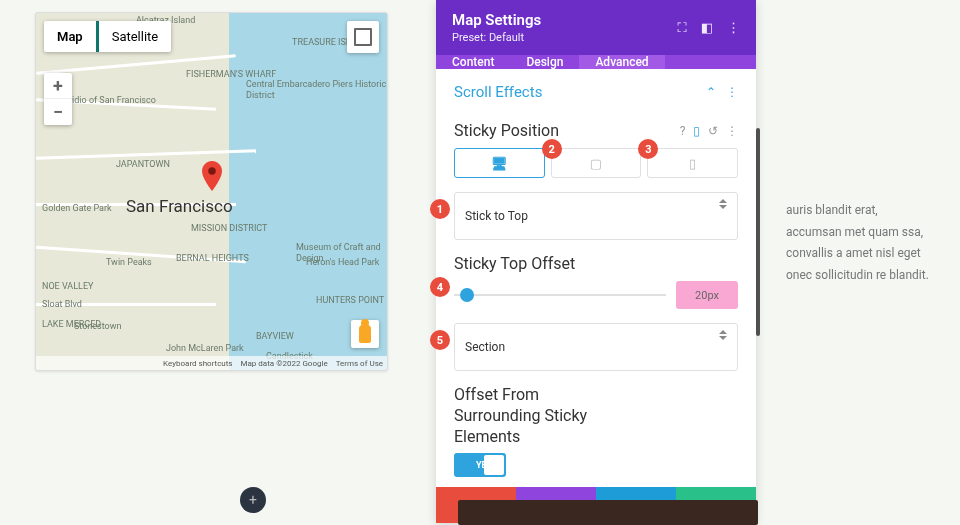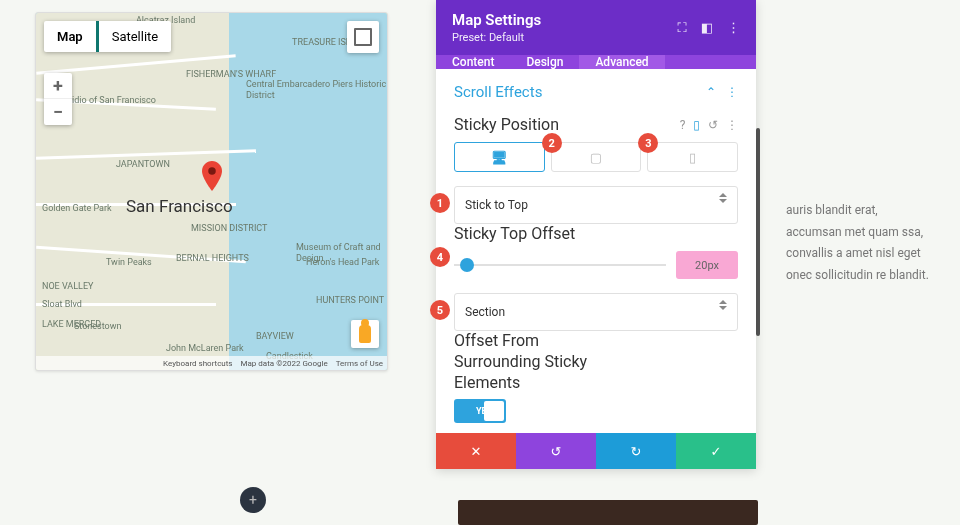--- a/index.html
+++ b/index.html
@@ -37,52 +37,52 @@
 .panel-hdr{background:#6c2dc7;color:#fff;padding:11px 16px;display:flex;align-items:center;justify-content:space-between}
 .panel-hdr-l{display:flex;flex-direction:column;gap:2px}
 .panel-title{font-size:15px;font-weight:600}
 .preset{font-size:11px;opacity:.9}
 .panel-hdr-icons{display:flex;gap:14px;align-items:center}
 .panel-hdr-icons span{cursor:pointer;font-size:13px;opacity:.9}
 .tabs{background:#8e44dd;display:flex}
 .tab{padding:0 16px;font-size:12px;color:#fff;cursor:pointer;font-weight:500}
 .tab.active{background:#a259e6}
 .body{padding:14px 18px 10px 18px}
-.section-hdr{display:flex;justify-content:space-between;align-items:center;margin-bottom:14px}
+.section-hdr{display:flex;justify-content:space-between;align-items:center;margin-bottom:20px}
 .section-title{color:#2ea3dd;font-size:15px;font-weight:400}
 .section-icons{display:flex;gap:10px;align-items:center;color:#2ea3dd;font-size:12px}
 .section-icons span{cursor:pointer}
 .field-row{display:flex;justify-content:space-between;align-items:center;margin-bottom:8px}
 .field-label{font-size:16px;font-weight:400;color:#333}
 .field-icons{display:flex;gap:8px;align-items:center;font-size:12px;color:#999}
 .field-icons .blue{color:#2ea3dd}
 .devices{display:flex;gap:6px;margin-bottom:14px}
 .device{flex:1;height:30px;border:1px solid #e0e0e0;border-radius:3px;display:flex;align-items:center;justify-content:center;color:#bbb;font-size:13px;cursor:pointer;position:relative}
 .device.active{border-color:#2ea3dd;color:#2ea3dd;font-weight:bold}
-.select{width:100%;height:38px;border:1px solid #e0e0e0;border-radius:3px;padding:0 10px;display:flex;align-items:center;justify-content:space-between;font-size:12px;color:#333;cursor:pointer;background:#fff;position:relative}
+.select{width:100%;height:48px;border:1px solid #e0e0e0;border-radius:3px;padding:0 10px;display:flex;align-items:center;justify-content:space-between;font-size:12px;color:#333;cursor:pointer;background:#fff;position:relative}
 .select::after{content:'';width:0;height:0;border-left:4px solid transparent;border-right:4px solid transparent;border-top:4px solid #888;position:absolute;right:10px;top:12px}
 .select::before{content:'';width:0;height:0;border-left:4px solid transparent;border-right:4px solid transparent;border-bottom:4px solid #888;position:absolute;right:10px;top:6px}
 .slider-row{display:flex;gap:10px;align-items:center;margin-bottom:14px}
 .slider-track{flex:1;height:2px;background:#e0e0e0;position:relative}
 .slider-thumb{position:absolute;left:3%;top:-6px;width:14px;height:14px;background:#2ea3dd;border-radius:50%;cursor:pointer}
 .slider-val{width:62px;height:28px;background:#f9a8d4;border-radius:3px;font-size:11px;color:#666;display:flex;align-items:center;justify-content:center}
 .toggle{width:52px;height:24px;background:#2ea3dd;border-radius:3px;position:relative;cursor:pointer;display:flex;align-items:center}
 .toggle-lbl{color:#fff;font-size:9px;font-weight:bold;padding-left:22px}
 .toggle-knob{position:absolute;right:2px;top:2px;width:20px;height:20px;background:#fff;border-radius:2px}
 .footer-btns{display:flex;height:36px}
 .fbtn{flex:1;display:flex;align-items:center;justify-content:center;color:#fff;cursor:pointer;font-size:13px}
 .fbtn.red{background:#e74c3c}
 .fbtn.purple{background:#8e44dd}
 .fbtn.blue{background:#1d9cd8}
 .fbtn.green{background:#29c08a}
 .num-badge{position:absolute;width:20px;height:20px;background:#e74c3c;border-radius:50%;color:#fff;font-size:11px;font-weight:bold;display:flex;align-items:center;justify-content:center;z-index:10}
 .bgtext{position:absolute;left:786px;top:200px;width:150px;font-size:12px;color:#777;line-height:1.8}
 .scrollbar{position:absolute;left:756px;top:128px;width:4px;height:208px;background:#555;border-radius:2px}
 .img-preview{position:absolute;left:458px;top:500px;width:300px;height:25px;background:#3a2820;border-radius:2px}
-.mt{}
+.mt{margin-top:14px}
 </style>
 </head>
 <body>
 
 <div class="map-box">
   <div class="map-bg">
     <div class="land"></div>
       <div class="water"></div>
     <div class="road road1"></div>
       <div class="road road2"></div>

